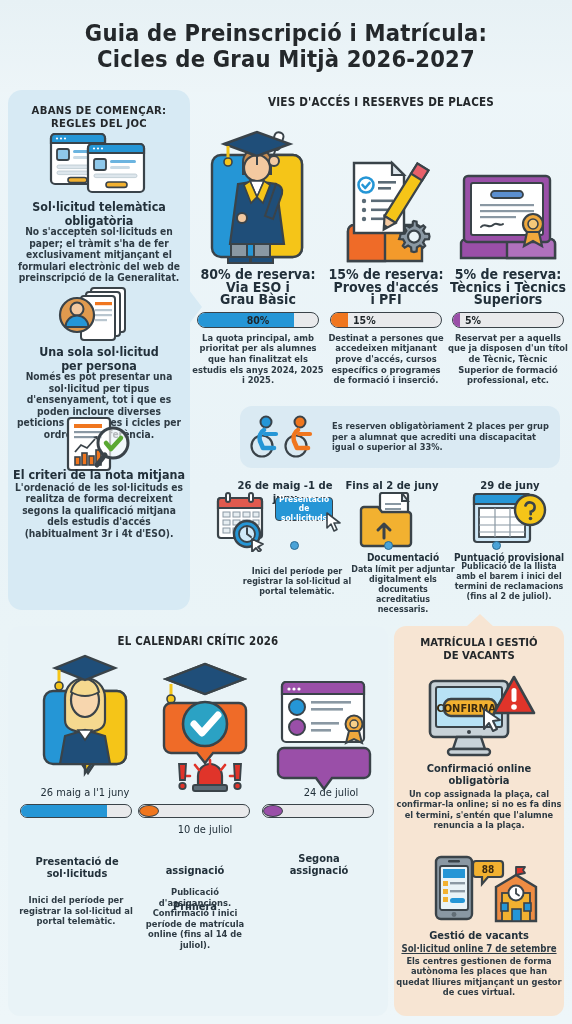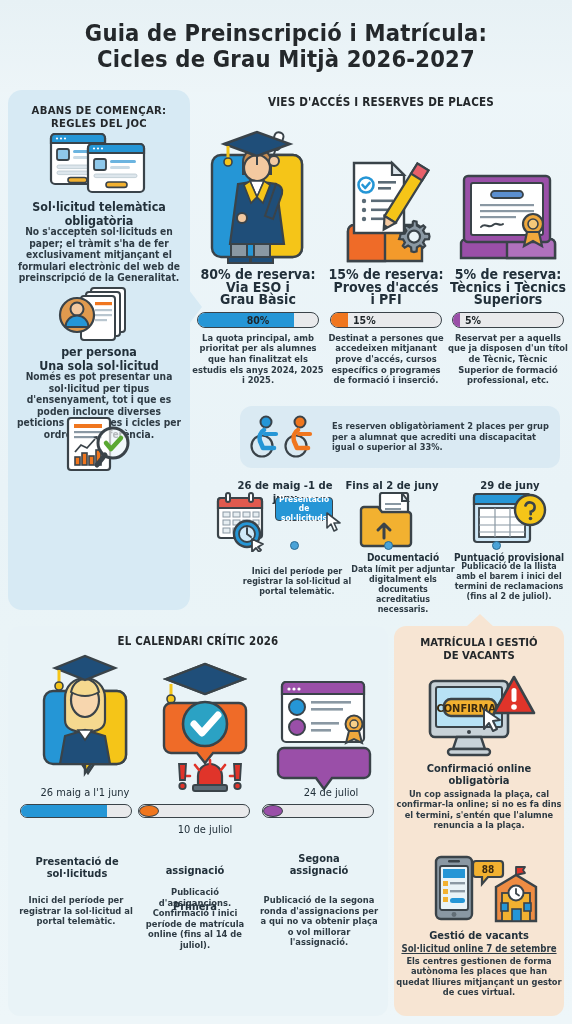--- a/index.html
+++ b/index.html
@@ -182,22 +182,22 @@
       <rect x="40" y="20" width="17" height="3.2" fill="#f0761e"></rect>
       <rect x="40" y="27" width="17" height="2.2" fill="#b9c6cf"></rect>
       <rect x="40" y="32" width="17" height="2.2" fill="#b9c6cf"></rect>
       <rect x="40" y="37" width="12" height="2.2" fill="#b9c6cf"></rect>
       <circle cx="22" cy="33" r="17" fill="#e09a4e" stroke="#3a4349" stroke-width="2.2"></circle>
       <circle cx="22" cy="27" r="6.5" fill="#f3c9a0" stroke="#3a4349" stroke-width="2"></circle>
       <path d="M10.5 45a11.5 11.5 0 0 1 23 0z" fill="#2596d6" stroke="#3a4349" stroke-width="2"></path>
     </svg>
   </div>
   <div class="lblock" style="top:345px;">
+    <div class="lb-h">Una sola sol·licitud</div>
     <div class="lb-h">per persona</div>
-    <div class="lb-h">Una sola sol·licitud</div>
     <div class="lb-p" style="margin-top:-1px">Només es pot presentar una sol·licitud per tipus d'ensenyament, tot i que es poden incloure diverses peticions de centres i cicles per ordre de preferència.</div>
   </div>
 
   <div style="position:absolute;left:60px;top:415px;">
     <svg width="80" height="58" viewBox="0 0 80 58">
       <rect x="8" y="3" width="42" height="52" rx="3" fill="#fff" stroke="#3a4349" stroke-width="2.2"></rect>
       <rect x="14" y="9" width="28" height="4" fill="#f0761e"></rect>
       <rect x="14" y="16" width="28" height="2.2" fill="#8a98a3"></rect>
       <rect x="14" y="21" width="28" height="2.2" fill="#8a98a3"></rect>
       <polyline points="15,37 21,30 27,33 35,24" fill="none" stroke="#3a4349" stroke-width="1.8"></polyline>
@@ -205,20 +205,24 @@
       <g fill="#f0761e" stroke="#3a4349" stroke-width="1.6">
         <rect x="15" y="42" width="5" height="8"></rect>
           <rect x="22" y="38" width="5" height="12"></rect>
         <rect x="29" y="41" width="5" height="9"></rect>
           <rect x="36" y="35" width="5" height="15"></rect>
       </g>
       <circle cx="53" cy="28" r="15" fill="#ffffff" fill-opacity=".65" stroke="#3a4349" stroke-width="3"></circle>
       <path d="M45 40 L37 50" stroke="#3a4349" stroke-width="5" stroke-linecap="round"></path>
       <path d="M46 28l5 6 10-11" fill="none" stroke="#5aa832" stroke-width="4.5" stroke-linecap="round" stroke-linejoin="round"></path>
     </svg>
+  </div>
+  <div class="lblock" style="top:468px;">
+    <div class="lb-h">El criteri de la nota mitjana</div>
+    <div class="lb-p" style="margin-top:0">L'ordenació de les sol·licituds es realitza de forma decreixent segons la qualificació mitjana dels estudis d'accés (habitualment 3r i 4t d'ESO).</div>
   </div>
 
   <div class="sec-title">VIES D'ACCÉS I RESERVES DE PLACES</div>
 
   <div style="position:absolute;left:198px;top:118px;">
     <svg width="118" height="148" viewBox="0 0 118 148">
       <path d="M14 46a9 9 0 0 1 9-9h72a9 9 0 0 1 9 9v84a9 9 0 0 1-9 9H23a9 9 0 0 1-9-9z" fill="#2596d6" stroke="#3a4349" stroke-width="2.4"></path>
       <path d="M59 37h36a9 9 0 0 1 9 9v84a9 9 0 0 1-9 9H59z" fill="#f5c518" stroke="#3a4349" stroke-width="2.4"></path>
       <path d="M45 44c0-8 6-13 14-13s14 5 14 13v12H45z" fill="#c78d52" stroke="#3a4349" stroke-width="2"></path>
       <circle cx="59" cy="50" r="13" fill="#f3c9a0" stroke="#3a4349" stroke-width="2.2"></circle>
@@ -491,21 +495,20 @@
 
   <div class="cal-h" style="left:18px;top:856px;width:118px;">Presentació de</div>
   <div class="cal-h" style="left:18px;top:868px;width:118px;">sol·licituds</div>
   <div class="cal-h" style="left:140px;top:853px;width:110px;margin-top:48px;">Primera</div>
   <div class="cal-h" style="left:140px;top:865px;width:110px;">assignació</div>
   <div class="cal-h" style="left:262px;top:853px;width:114px;">Segona</div>
   <div class="cal-h" style="left:262px;top:865px;width:114px;">assignació</div>
 
   <div class="cal-p" style="left:14px;top:895px;width:124px;">Inici del període per registrar la sol·licitud al portal telemàtic.</div>
   <div class="cal-p" style="left:136px;top:887px;width:118px;">Publicació d'assigancions. Confirmació i inici període de matrícula online (fins al 14 de juliol).</div>
-  <div class="cal-p" style="left:258px;top:895px;width:122px;">Publicació de la segona ronda d'assignacions per a qui no va obtenir plaça o vol millorar l'assignació.</div>
 
   <div class="panel-br"></div>
   <div class="br-title">
     <div>MATRÍCULA I GESTIÓ</div>
     <div>DE VACANTS</div>
   </div>
 
   <div style="position:absolute;left:424px;top:673px;">
     <svg width="112" height="86" viewBox="0 0 112 86">
       <rect x="6" y="8" width="78" height="56" rx="5" fill="#c8d2d8" stroke="#3a4349" stroke-width="2.6"></rect>

